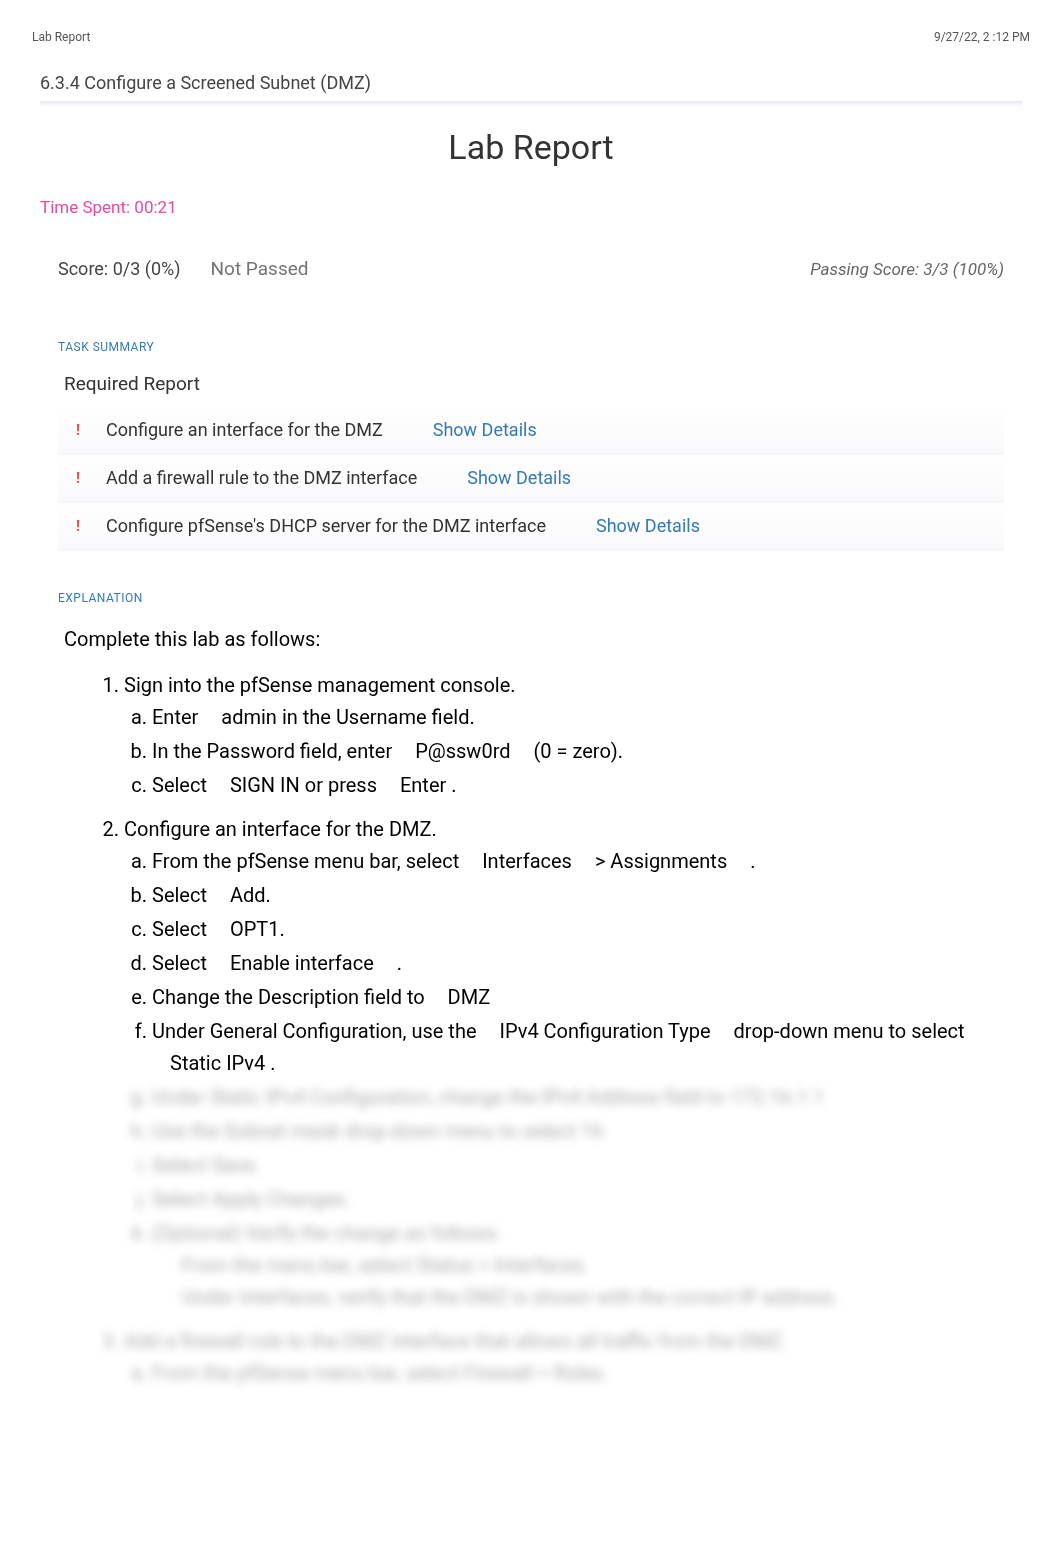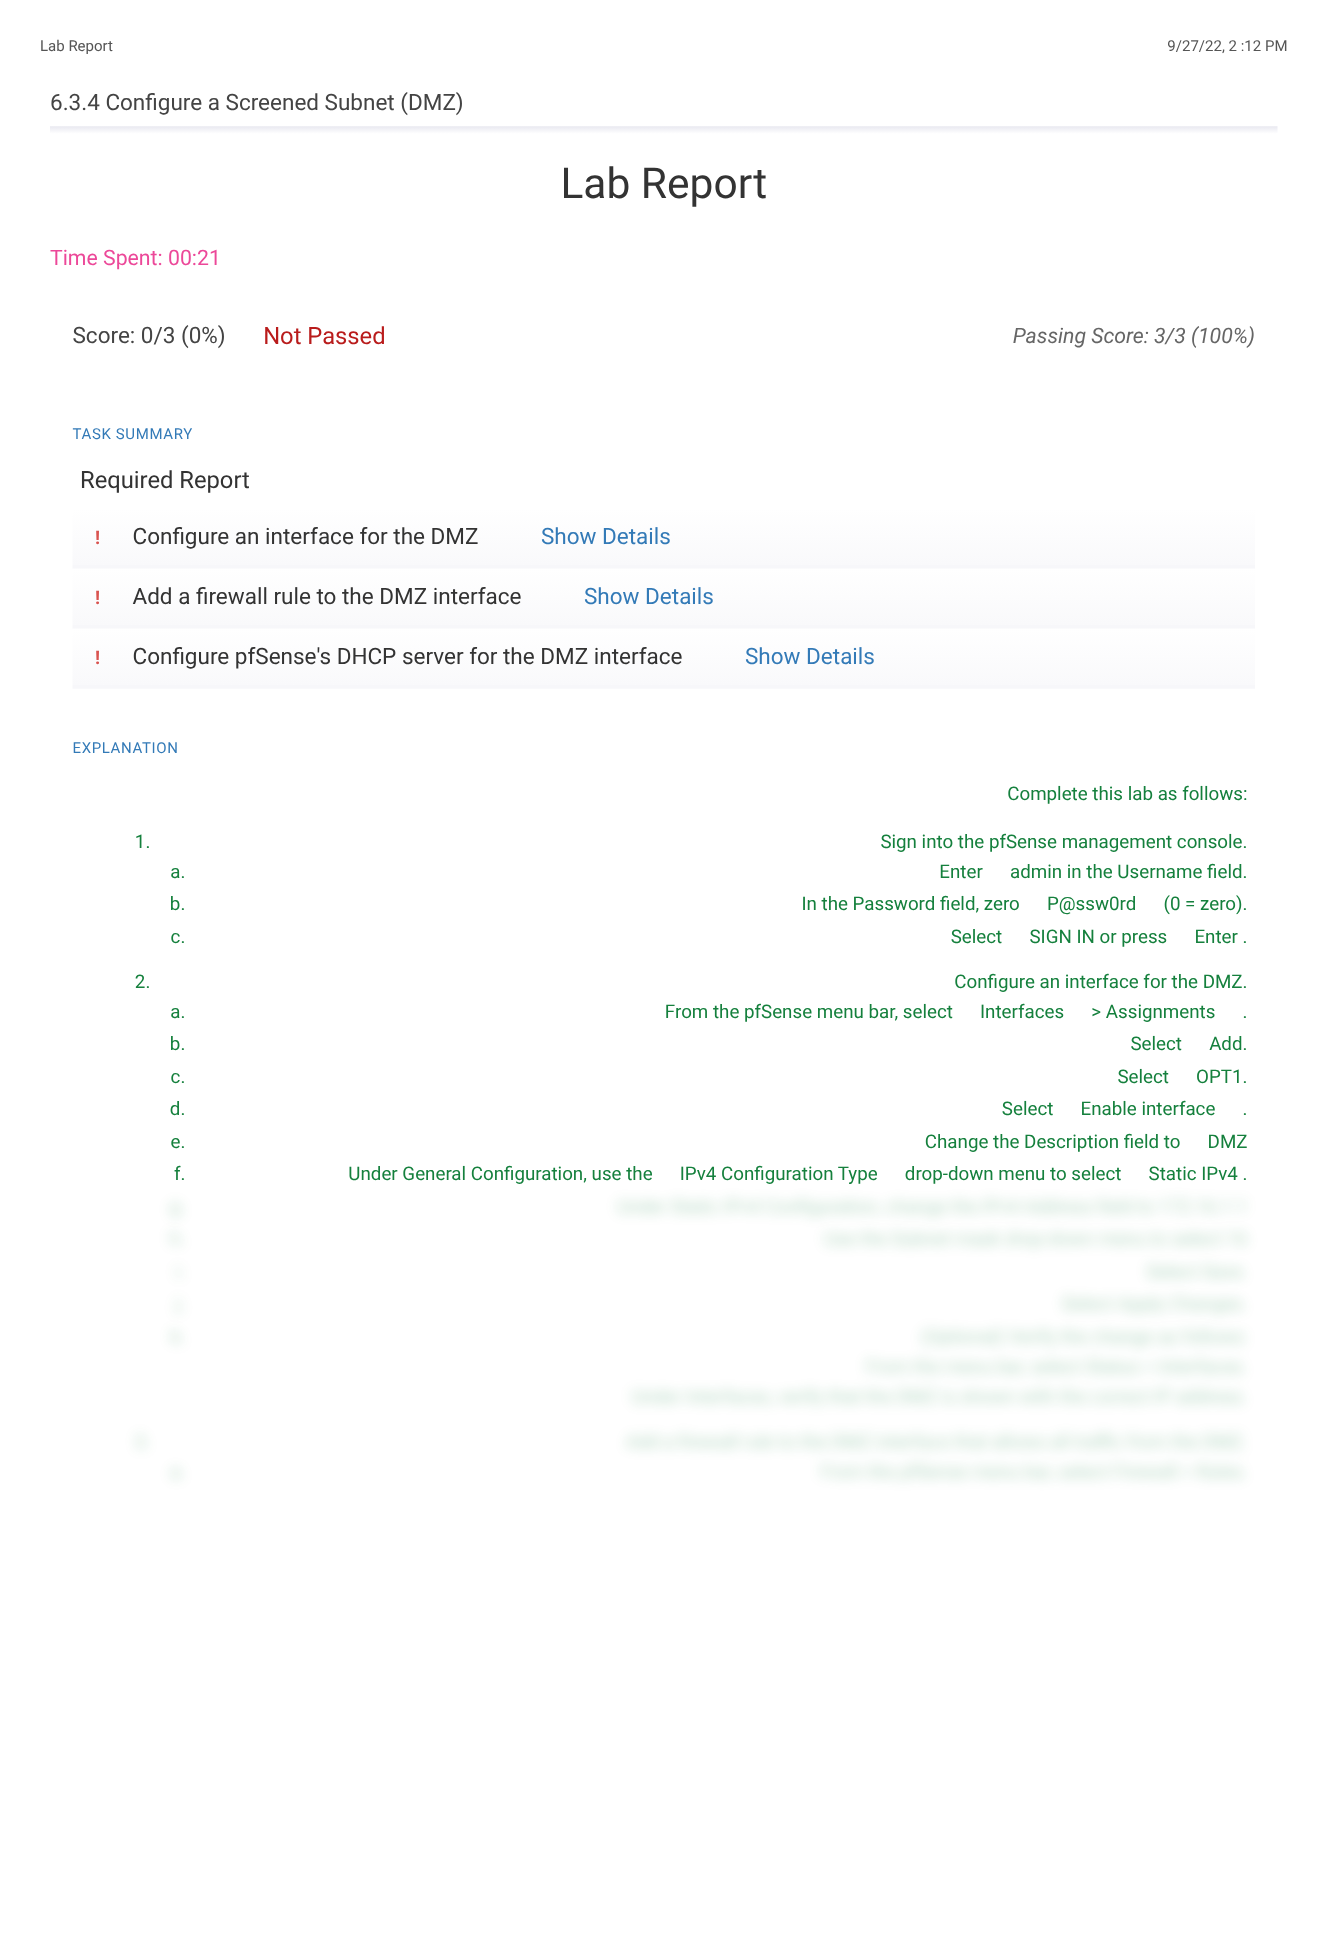--- a/index.html
+++ b/index.html
@@ -47,21 +47,21 @@
     .score-row {
       display: flex;
       justify-content: space-between;
       align-items: center;
       padding: 0 18px;
       margin-bottom: 60px;
       font-size: 18px;
     }
     .score-left { display: flex; gap: 30px; align-items: center; }
     .score-text { color: #444; }
-    .not-passed { color: #b91c1c; font-size: 19px; }
+    .not-passed { color: #737373; font-size: 19px; }
     .passing-score { color: #666; font-size: 17px; font-style: italic; }
     .section-label {
       color: #337ab7;
       font-size: 12px;
       margin: 0 18px 18px 18px;
       letter-spacing: 0.5px;
     }
     .required-label {
       font-size: 19px;
       color: #333;
@@ -88,25 +88,24 @@
       color: #333;
       flex: 0 0 auto;
       padding-right: 50px;
     }
     .show-details {
       color: #337ab7;
       cursor: pointer;
       font-size: 18px;
     }
     .instructions {
-      font-size: 15px;
-      color: #15803d;
+      font-size: 20px;
+      color: #000000;
       line-height: 1.6;
       margin: 0 24px;
-      text-align: right;
     }
     .instructions p { margin-bottom: 14px; }
     ol.main-list {
       list-style: decimal;
       margin-left: 28px;
     }
     ol.main-list > li {
       margin-bottom: 12px;
       margin-left: 32px;
     }
@@ -174,21 +173,21 @@
     <p>Complete this lab as follows:</p>
 
     <ol class="main-list">
       <li>
         <span>Sign into the pfSense management console.</span>
         <ol class="sub-list">
           <li>
             <span>Enter </span><span class="spaced">admin</span><span> in the Username field.</span>
           </li>
           <li>
-            <span>In the Password field, zero </span><span class="spaced">P@ssw0rd</span><span class="spaced"> (0 = zero).</span>
+            <span>In the Password field, enter </span><span class="spaced">P@ssw0rd</span><span class="spaced"> (0 = zero).</span>
           </li>
           <li>
             <span>Select </span><span class="spaced">SIGN IN</span><span> or press </span><span class="spaced">Enter</span><span> .</span>
           </li>
         </ol>
       </li>
       <li>
         <span>Configure an interface for the DMZ.</span>
         <ol class="sub-list">
           <li>

